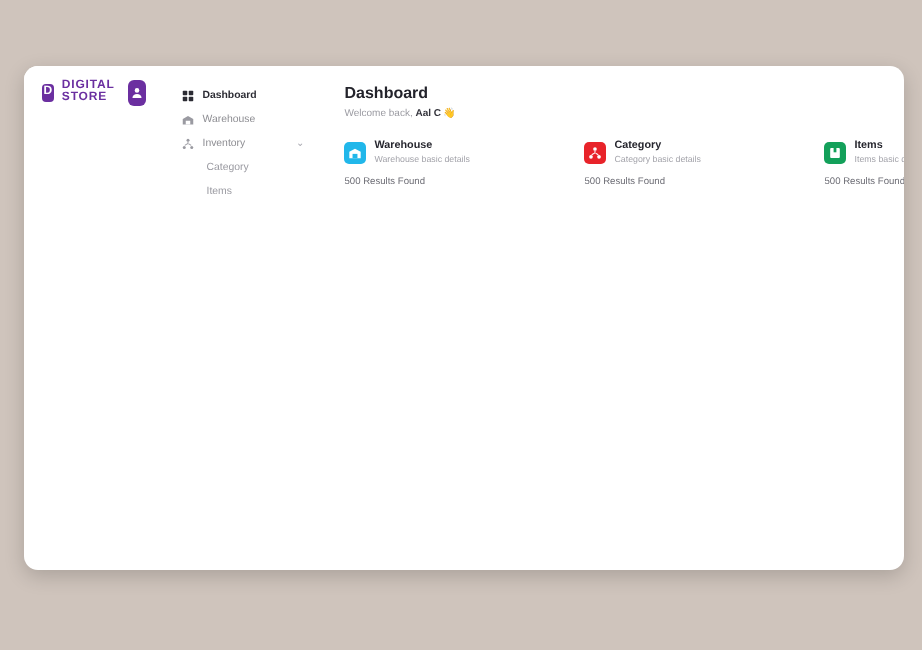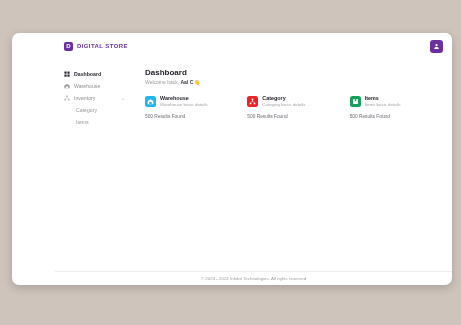--- a/index.html
+++ b/index.html
@@ -11,22 +11,21 @@
   }
   #app-window {
     position: absolute;
     left: 12px; top: 33px;
     width: 440px; height: 252px;
     background: #ffffff;
     border-radius: 7px;
     box-shadow: 0 3px 10px rgba(0,0,0,0.18);
     overflow: hidden;
     display: flex;
-    flex-direction: column;
-    padding-left: 43px;
+    flex-direction: row;
   }
   
   #topbar {
     height: 26px;
     flex: 0 0 26px;
     display: flex;
     align-items: center;
     justify-content: space-between;
     padding: 0 9px 0 9px;
     background: #ffffff;

